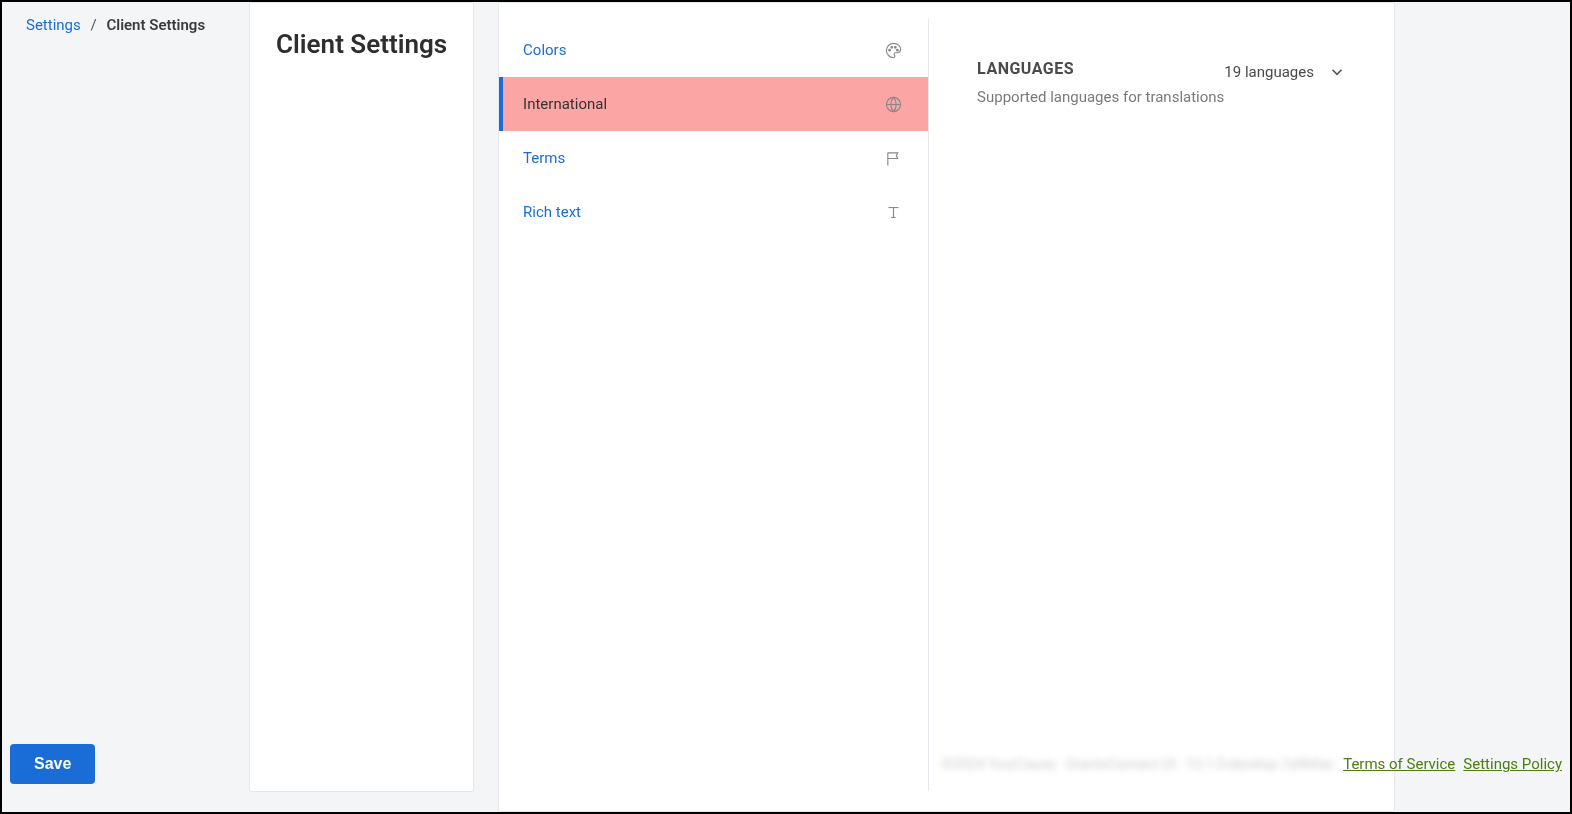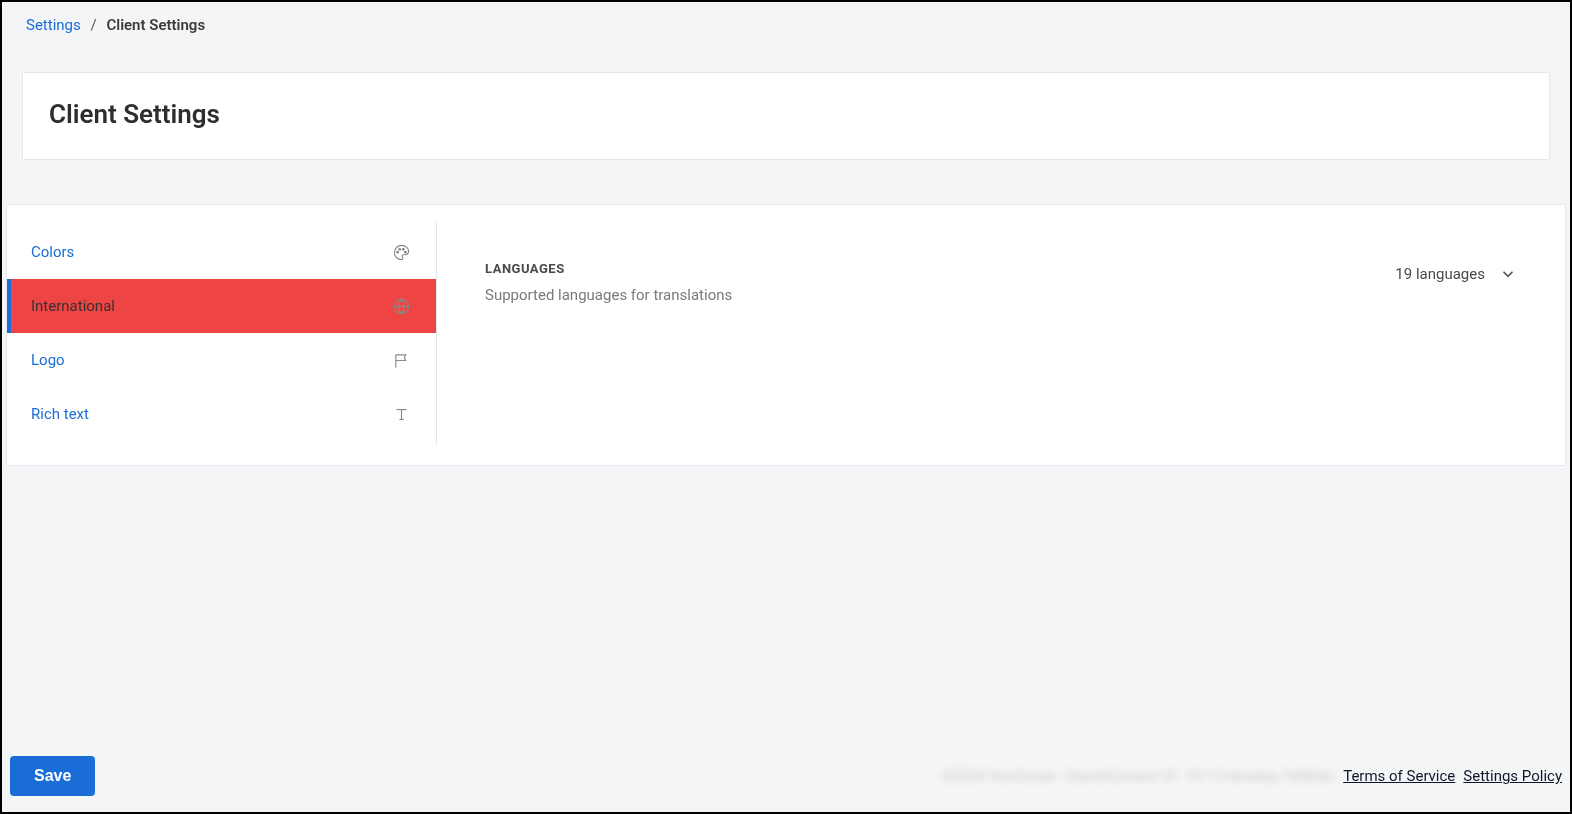--- a/index.html
+++ b/index.html
@@ -12,22 +12,21 @@
       background: #f4f5f7;
       width: 1572px;
       height: 814px;
       position: relative;
       border: 2px solid #000;
     }
     .app-inner {
       padding: 0;
       height: 100%;
       display: flex;
-      flex-direction: column;
-      gap: 24px;
+      flex-direction: row;
     }
     .breadcrumb {
       padding: 14px 24px;
       font-size: 15px;
       color: #333;
     }
     .breadcrumb a {
       color: #1a6dd6;
       text-decoration: none;
     }
@@ -68,21 +67,21 @@
       display: flex;
       align-items: center;
       justify-content: space-between;
       padding: 18px 26px 18px 20px;
       font-size: 15px;
       color: #1a6dd6;
       cursor: pointer;
       border-left: 4px solid transparent;
     }
     .sidebar-item.active {
-      background: #ef4444;
+      background: #fca5a5;
       border-left: 4px solid #1a6dd6;
       color: #333;
     }
     .sidebar-item .label {
       flex: 1;
     }
     .sidebar-item .icon {
       color: #888;
       display: flex;
       align-items: center;
@@ -94,21 +93,21 @@
     .section {
       margin-bottom: 34px;
       display: flex;
       justify-content: space-between;
       align-items: flex-start;
     }
     .section-left {
       flex: 1;
     }
     .section-title {
-      font-size: 13px;
+      font-size: 16px;
       font-weight: 700;
       color: #4a4a4a;
       letter-spacing: 0.5px;
       margin-bottom: 10px;
     }
     .section-desc {
       font-size: 15px;
       color: #7a7a7a;
     }
     .section-right {
@@ -120,21 +119,21 @@
       padding-top: 4px;
       cursor: pointer;
     }
     .chevron-down {
       color: #555;
       display: flex;
       align-items: center;
     }
     .footer {
       position: absolute;
-      bottom: 10px;
+      bottom: 22px;
       left: 8px;
       right: 8px;
       display: flex;
       justify-content: space-between;
       align-items: center;
       padding: 6px 0;
     }
     .save-btn {
       background: #1a6dd6;
       color: #fff;
@@ -151,21 +150,21 @@
       gap: 8px;
       font-size: 15px;
     }
     .footer-blur {
       color: #ccc;
       filter: blur(3px);
       letter-spacing: 0px;
       font-size: 14px;
     }
     .footer-link {
-      color: #0f172a;
+      color: #4d7c0f;
       text-decoration: underline;
       cursor: pointer;
     }
     svg {
       display: block;
     }
   </style>
 </head>
 <body>
 
@@ -201,21 +200,21 @@
         <span class="icon">
           <svg width="17" height="17" viewBox="0 0 24 24" fill="none" stroke="currentColor" stroke-width="1.6">
             <circle cx="12" cy="12" r="10"></circle>
             <path d="M2 12h20"></path>
             <path d="M12 2a15 15 0 0 1 0 20a15 15 0 0 1 0-20z"></path>
           </svg>
         </span>
       </div>
 
       <div class="sidebar-item">
-        <span class="label">Logo</span>
+        <span class="label">Terms</span>
         <span class="icon">
           <svg width="17" height="17" viewBox="0 0 24 24" fill="none" stroke="currentColor" stroke-width="1.6">
             <path d="M4 22V4"></path>
             <path d="M4 4h14l-2 4 2 4H4"></path>
           </svg>
         </span>
       </div>
 
       <div class="sidebar-item">
         <span class="label">Rich text</span>

